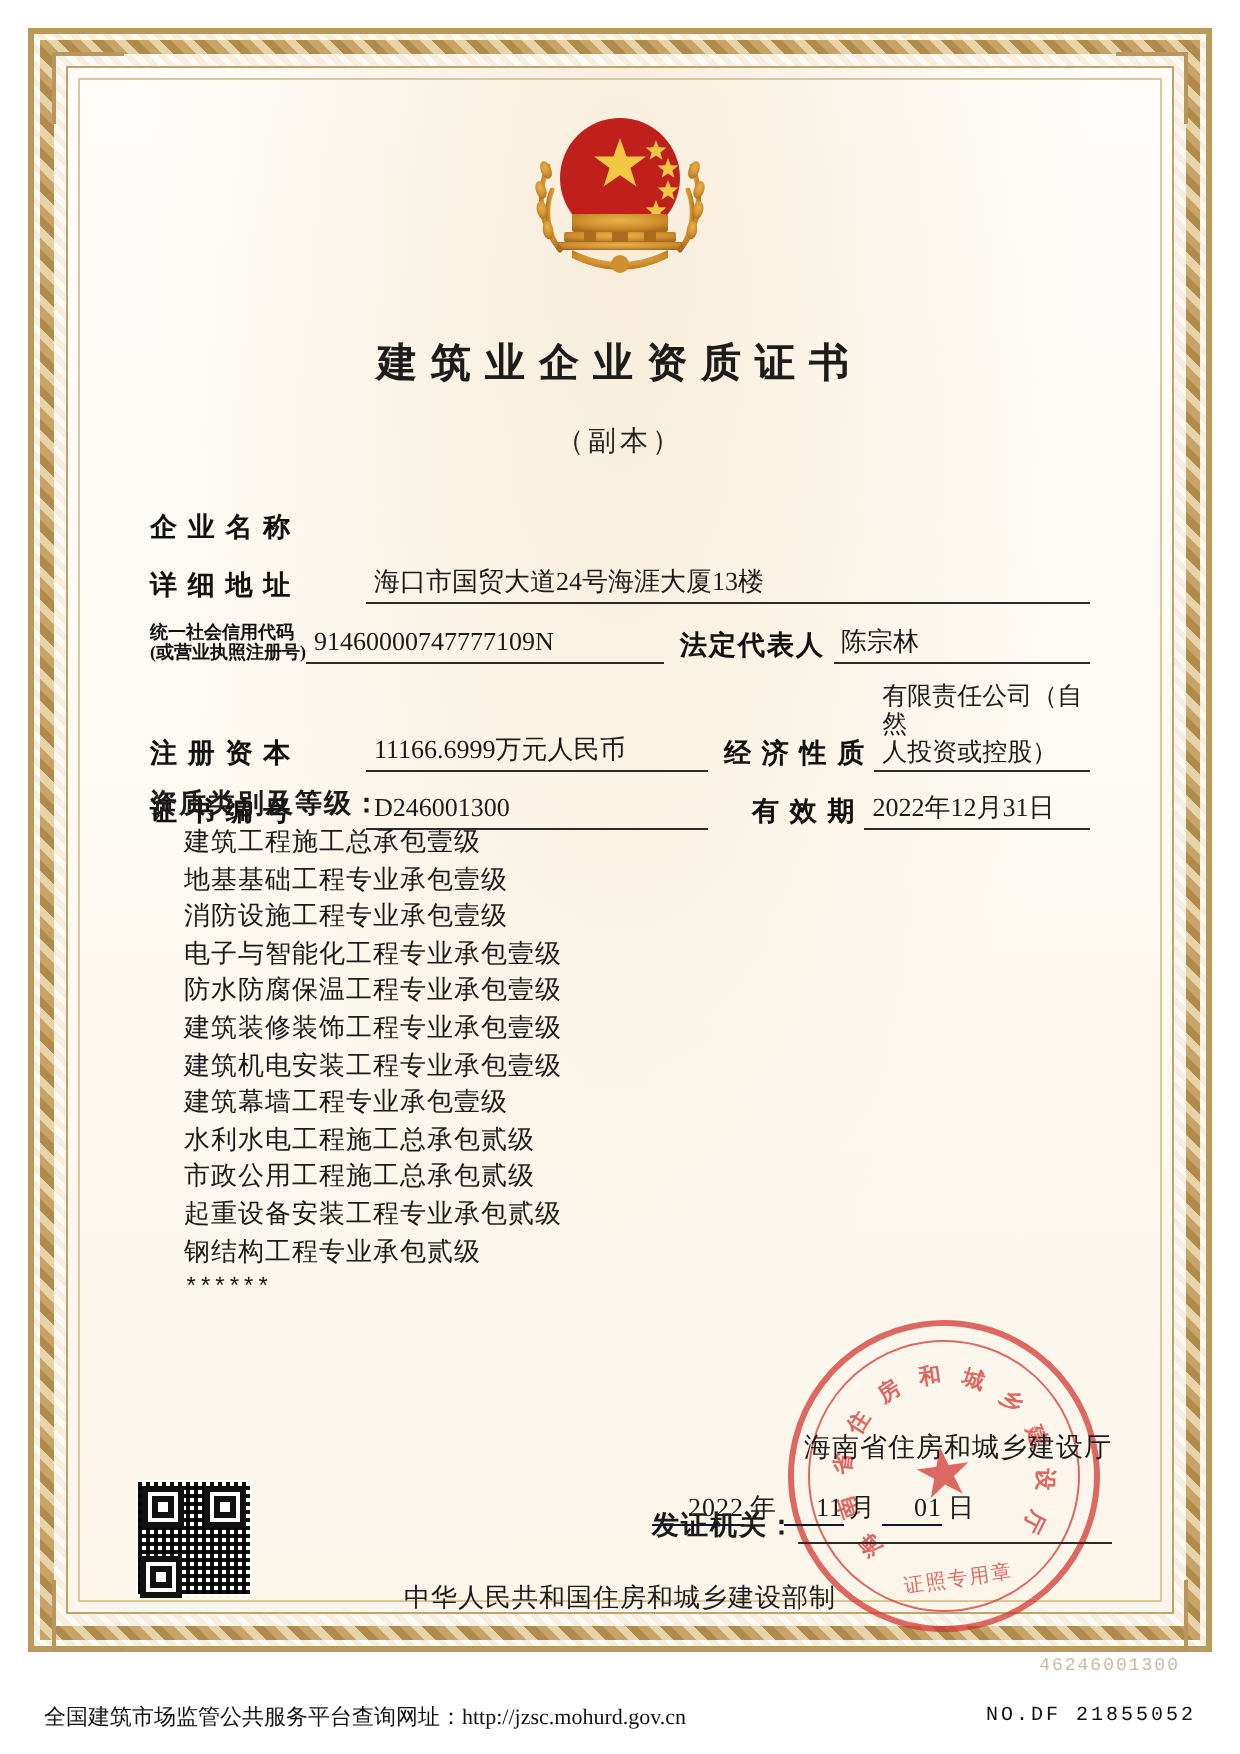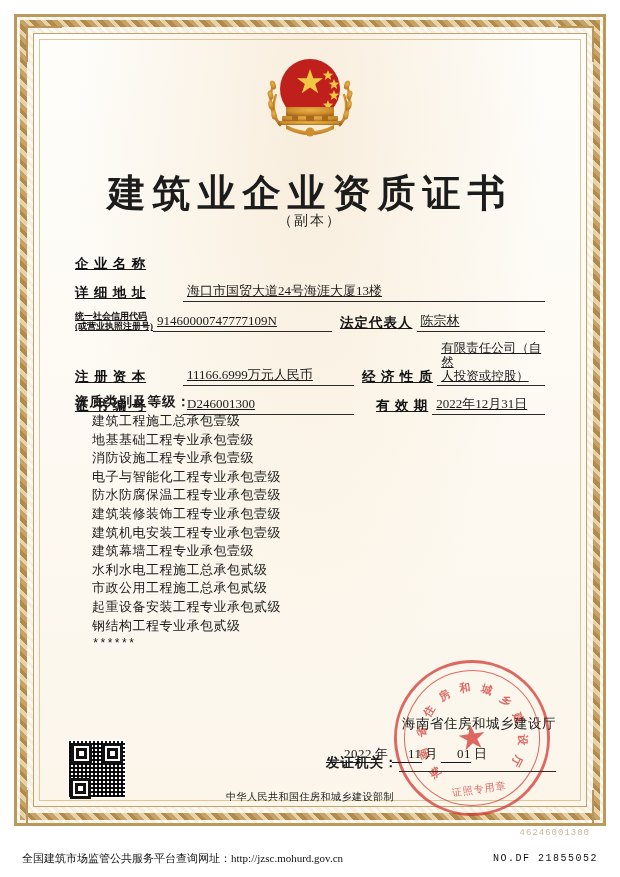--- a/index.html
+++ b/index.html
@@ -81,21 +81,21 @@
     width: 108px; height: 96px;
   }
   .emblem svg { display: block; }
 
   
   .title {
     position: absolute;
     top: 168px;
     width: 100%;
     text-align: center;
-    font-size: 38px;
+    font-size: 20px;
     letter-spacing: 7px;
     font-weight: bold;
     color: #1c1c1c;
     font-family: "DejaVu Serif", "Liberation Serif", serif;
   }
   .subtitle {
     position: absolute;
     top: 212px;
     width: 100%;
     text-align: center;
@@ -104,21 +104,20 @@
     color: #222;
   }
 
   
   .fields {
     position: absolute;
     left: 75px;
     top: 253px;
     width: 470px;
     font-size: 13.5px;
-    text-decoration: underline;
   }
   .row {
     display: flex;
     align-items: flex-end;
     margin-bottom: 9px;
     min-height: 20px;
   }
   .lab {
     color: #111;
     font-weight: bold;
@@ -215,21 +214,21 @@
   .date-line .y { width: 46px; }
   .date-line .m { width: 30px; }
   .date-line .d { width: 30px; }
   .date-line .cw { padding: 0 3px; }
 
   .issued-by {
     position: absolute;
     left: 0; right: 0;
     top: 790px;
     text-align: center;
-    font-size: 10px;
+    font-size: 13px;
     letter-spacing: .5px;
   }
 
   
   .seal {
     position: absolute;
     right: 70px;
     top: 660px;
     width: 150px; height: 150px;
     border: 3px solid #d2322d;

